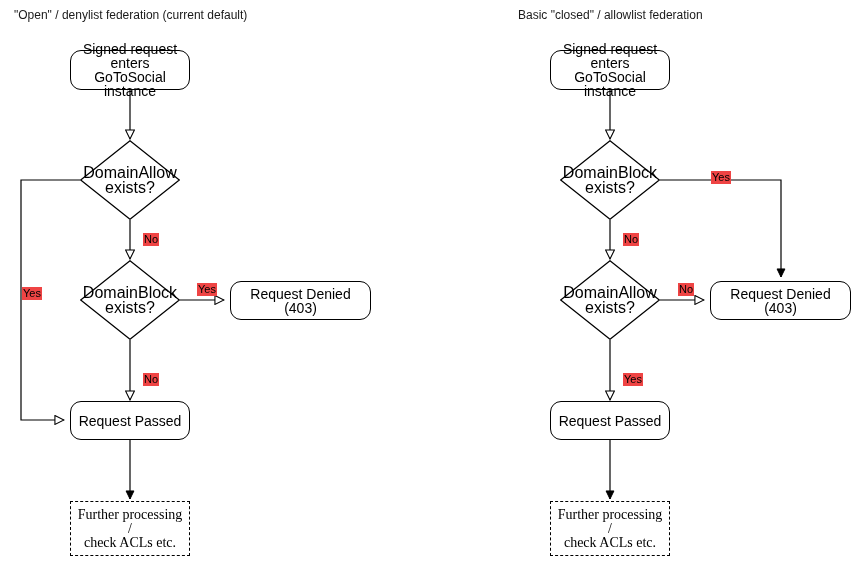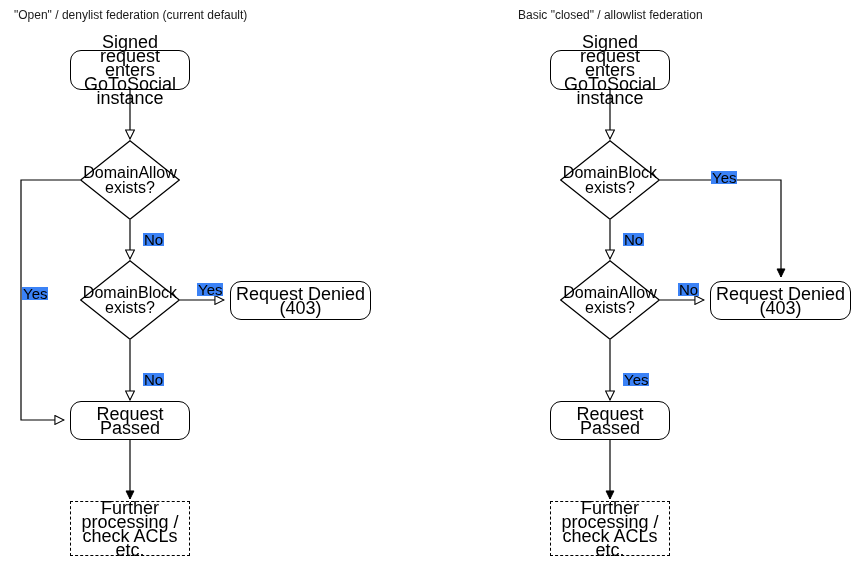--- a/index.html
+++ b/index.html
@@ -25,32 +25,33 @@
     white-space: nowrap;
     line-height: 14px;
   }
   .node {
     position: absolute;
     box-sizing: border-box;
     display: flex;
     align-items: center;
     justify-content: center;
     text-align: center;
-    font-size: 18px;
+    font-size: 14px;
     line-height: 14px;
     color: #000000;
     background: #ffffff;
   }
   .node.rounded {
     border: 1px solid #000000;
     border-radius: 11px;
   }
   .node.dashed {
     border: 1.6px dashed #000000;
     border-radius: 0;
+    font-family: Liberation Serif, serif;
   }
   .node-label {
     padding: 0 4px;
     white-space: pre-line;
   }
   .diamond {
     position: absolute;
     display: flex;
     align-items: center;
     justify-content: center;
@@ -64,24 +65,24 @@
     position: relative;
     font-size: 16px;
     line-height: 15px;
     text-align: center;
     white-space: pre-line;
     color: #000000;
     z-index: 2;
   }
   .edge-label {
     position: absolute;
-    font-size: 15px;
+    font-size: 11px;
     line-height: 13px;
     color: #000000;
-    background: #3b82f6;
+    background: #ef4444;
     white-space: nowrap;
     padding: 0 1px;
     z-index: 3;
   }
   svg.edges {
     position: absolute;
     left: 0;
     top: 0;
     width: 851px;
     height: 561px;

